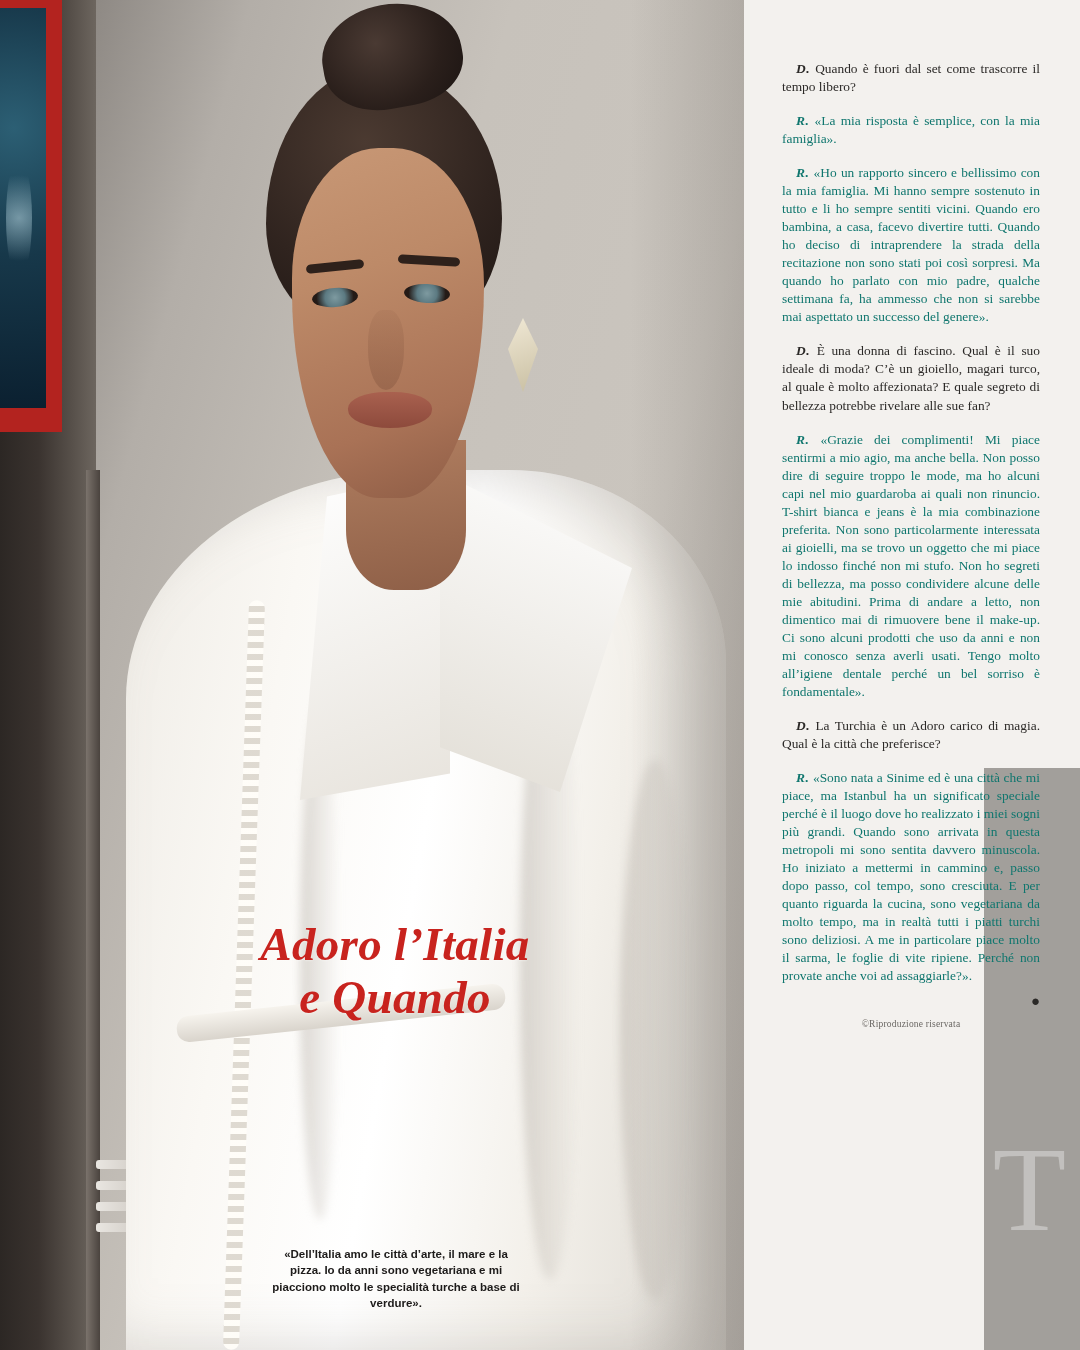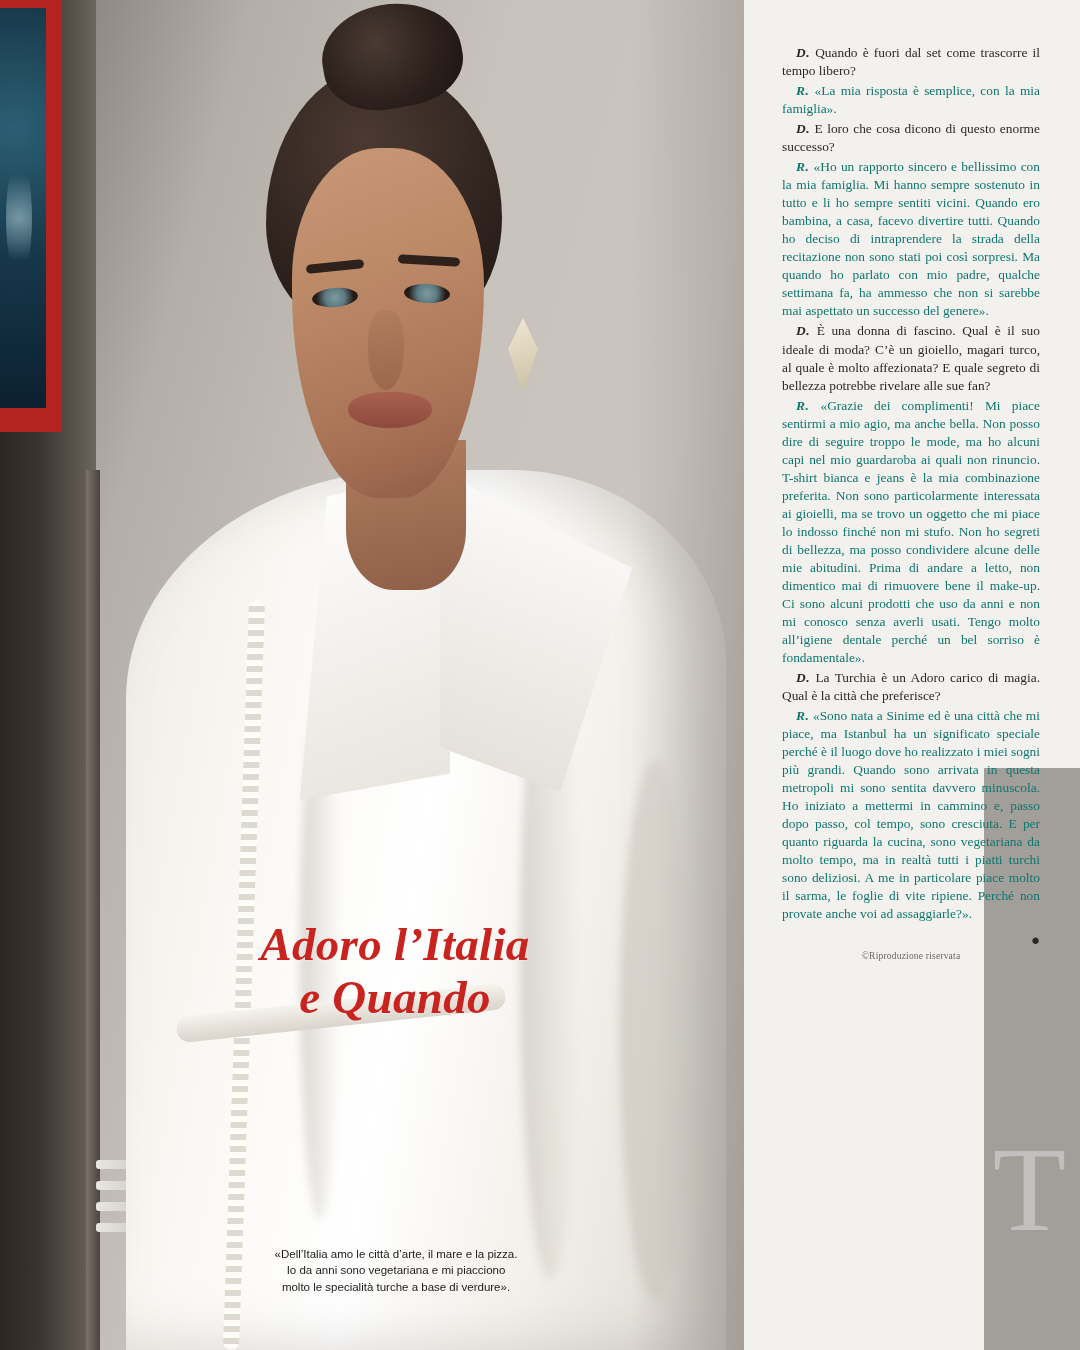--- a/index.html
+++ b/index.html
@@ -273,21 +273,21 @@
   }
   .headline div { white-space: nowrap; }
 
   .caption {
     position: absolute;
     left: 272px;
     top: 1246px;
     width: 248px;
     color: #1d1b1a;
     font-family: "Liberation Sans", sans-serif;
-    font-weight: normal;
+    font-weight: bold;
     font-size: 11.5px;
     line-height: 1.42;
     text-align: center;
   }
 
   
   .textcol {
     position: absolute;
     left: 744px;
     top: 0;
@@ -302,40 +302,41 @@
     width: 258px;
     height: 1250px;
     overflow: hidden;
     color: #2b2927;
     font-family: "Liberation Serif", serif;
     font-size: 13.4px;
     line-height: 1.345;
     text-align: justify;
   }
   .qa {
-    margin: 0 0 2px 0;
+    margin: 16px 0 2px 0;
     text-indent: 14px;
   }
   .qa .mk {
     font-weight: bold;
     font-style: italic;
     letter-spacing: .5px;
   }
   .qa.answer {
     color: #0f766e;
   }
   .bullet {
     text-align: right;
     margin-top: 6px;
     font-size: 15px;
   }
   .credit {
     text-align: center;
     font-size: 9.5px;
     color: #6a6763;
+    margin-top: 6px;
     letter-spacing: .2px;
   }
   
   .grey-block {
     position: absolute;
     right: 0;
     top: 768px;
     width: 96px;
     height: 582px;
     background: #9d9a96;
@@ -421,24 +422,20 @@
       <p class="qa">
         <span class="mk">D.</span>
         <span>Quando è fuori dal set come trascorre il tempo libero?</span>
       </p>
 
       <p class="qa answer">
         <span class="mk">R.</span>
         <span>«La mia risposta è semplice, con la mia famiglia».</span>
       </p>
 
-      <p class="qa">
-        <span class="mk">D.</span>
-        <span>E loro che cosa dicono di questo enorme successo?</span>
-      </p>
 
       <p class="qa answer">
         <span class="mk">R.</span>
         <span>«Ho un rapporto sincero e bellissimo con la mia famiglia. Mi hanno sempre sostenuto in tutto e li ho sempre sentiti vicini. Quando ero bambina, a casa, facevo divertire tutti. Quando ho deciso di intraprendere la strada della recitazione non sono stati poi così sorpresi. Ma quando ho parlato con mio padre, qualche settimana fa, ha ammesso che non si sarebbe mai aspettato un successo del genere».</span>
       </p>
 
       <p class="qa">
         <span class="mk">D.</span>
         <span>È una donna di fascino. Qual è il suo ideale di moda? C’è un gioiello, magari turco, al quale è molto affezionata? E quale segreto di bellezza potrebbe rivelare alle sue fan?</span>
       </p>

